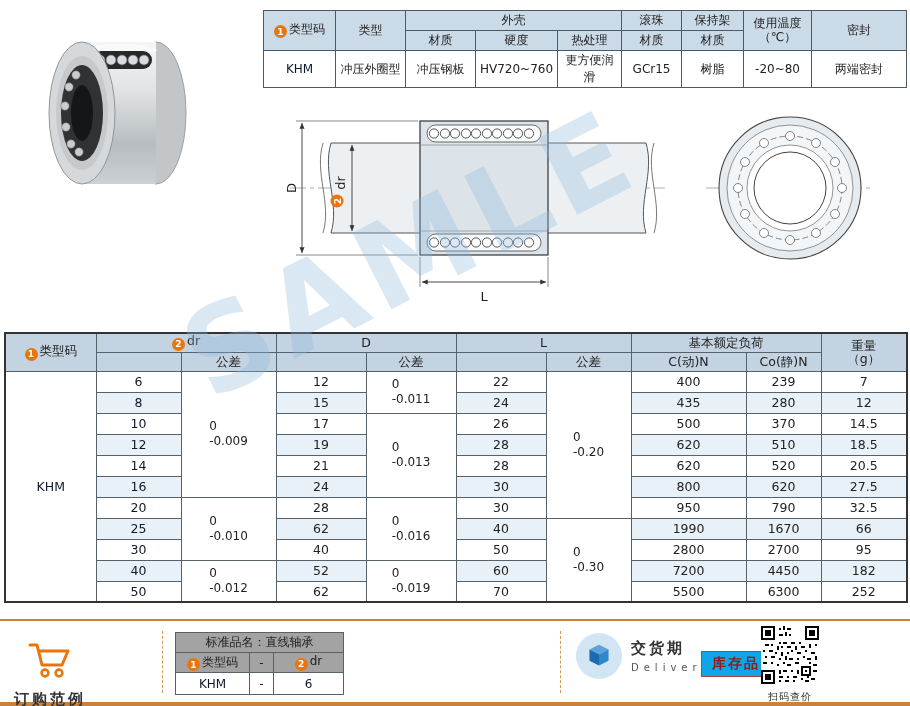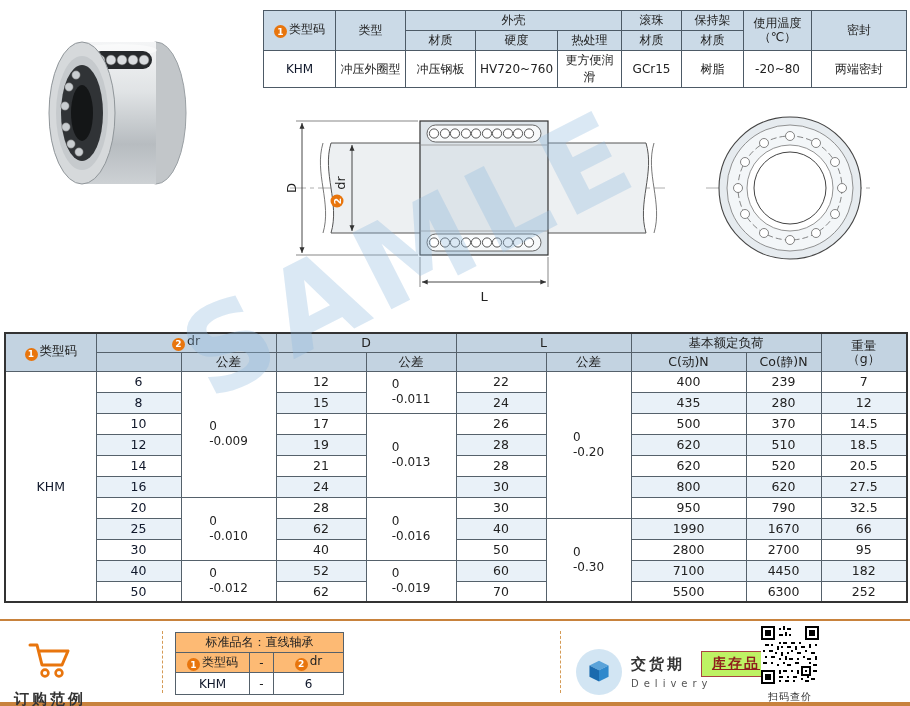--- a/index.html
+++ b/index.html
@@ -44,28 +44,28 @@
   
   .footer { position:absolute; left:0; top:619px; width:910px; height:87px; background:#fff;
     border-top:2px solid #c8823d; border-bottom:4px solid #c8823d; }
   .order-block { position:absolute; left:14px; top:18px; display:flex; align-items:center; gap:9px;flex-direction:column; }
   .block-title { font-size:15px; font-weight:bold; color:#333; letter-spacing:3px; }
   .block-en { font-size:10px; color:#555; letter-spacing:5px; margin-top:4px; }
   .vdash { position:absolute; top:10px; height:62px; border-left:1px dashed #d49a55; }
 
   .sample-table { position:absolute; left:175px; top:11px; table-layout:fixed; }
   .sample-table th, .sample-table td { border:1px solid #55616b; font-size:12px; text-align:center; font-weight:normal; padding:0 2px; }
-  .sample-table th { background:#fdba74; height:20px; }
+  .sample-table th { background:#a3a3a3; height:20px; }
   .sample-table td { height:22px; background:#fff; }
 
-  .delivery-block { position:absolute; left:576px; top:28px; display:flex; align-items:center; gap:9px; }
+  .delivery-block { position:absolute; left:576px; top:12px; display:flex; align-items:center; gap:9px; }
   .delivery-icon { width:46px; height:46px; border-radius:50%; background:#d2e5f3; display:flex; align-items:center; justify-content:center; }
 
-  .stock-badge { position:absolute; left:701px; top:30px; background:#bef264; color:#8f1d1d; border:1px solid #a94442;
-    font-size:14px; font-weight:bold; padding:3px 10px; letter-spacing:2px;text-decoration:underline; }
+  .stock-badge { position:absolute; left:701px; top:30px; background:#0ea5e9; color:#8f1d1d; border:1px solid #a94442;
+    font-size:14px; font-weight:bold; padding:3px 10px; letter-spacing:2px; }
 
   .qr-block { position:absolute; left:754px; top:5px; width:72px; text-align:center; }
   .qr-caption { font-size:10px; color:#333; margin-top:2px; letter-spacing:1px; }
 </style>
 </head>
 <body>
 
 <div class="page">
 
   <svg class="photo" width="185" height="172" viewBox="0 0 185 172">
@@ -349,21 +349,21 @@
         <td>2800</td>
         <td>2700</td>
         <td>95</td>
       </tr>
       <tr>
         <td class="blue">40</td>
         <td class="wcell" rowspan="2"><div class="tol"><div>0</div><div>-0.012</div></div></td>
         <td>52</td>
         <td class="wcell" rowspan="2"><div class="tol"><div>0</div><div>-0.019</div></div></td>
         <td>60</td>
-        <td>7100</td>
+        <td>7200</td>
         <td>4450</td>
         <td>182</td>
       </tr>
       <tr>
         <td class="blue">50</td>
         <td>62</td>
         <td>70</td>
         <td>5500</td>
         <td>6300</td>
         <td>252</td>

